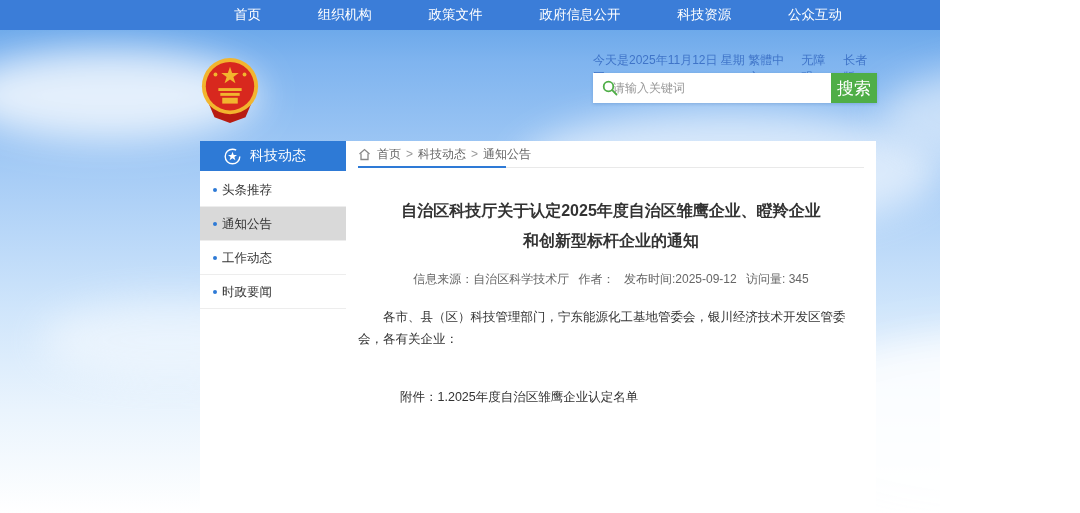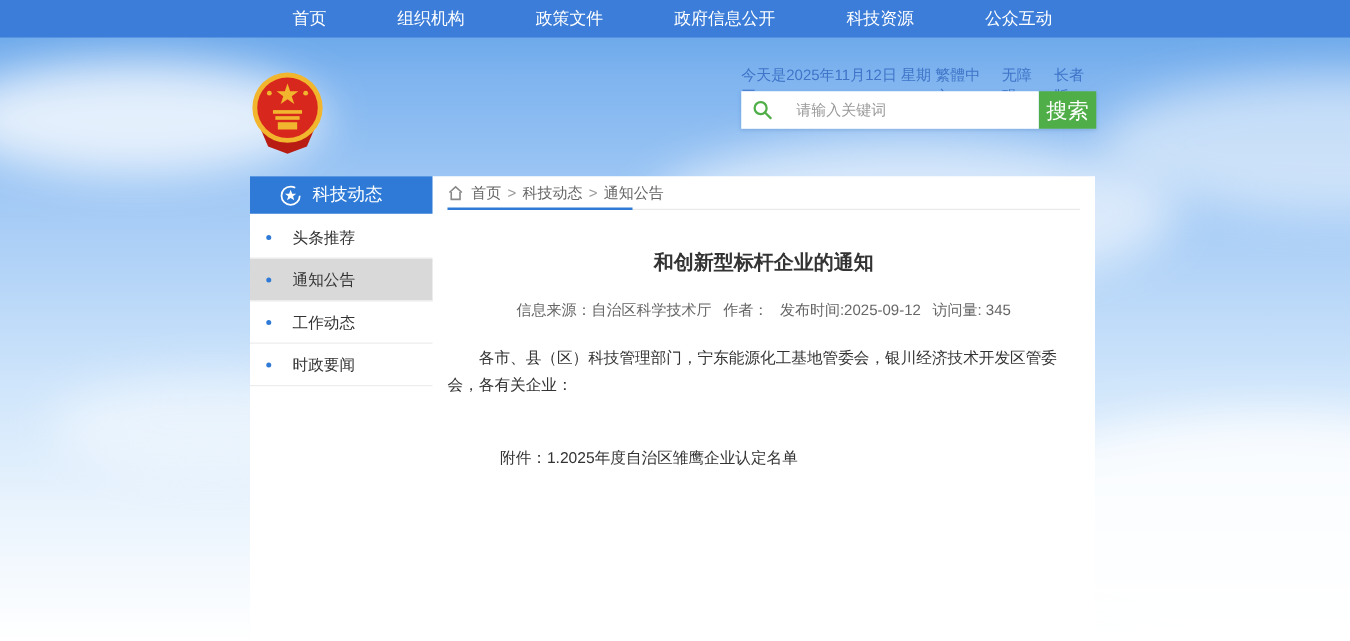--- a/index.html
+++ b/index.html
@@ -1,18 +1,18 @@
 <!DOCTYPE html>
 <html><head>
 <meta charset="utf-8">
 <style>
   * { margin:0; padding:0; box-sizing:border-box; }
   body { font-family:"Liberation Sans", sans-serif; }
   .page {
-    position:relative; width:1080px; height:513px; overflow:hidden;
+    position:relative; width:940px; height:513px; overflow:hidden;
     background:linear-gradient(180deg,#5d9fe6 0%,#7fb4ef 12%,#a8cdf6 35%,#cfe5fb 60%,#eaf4fd 80%,#ffffff 100%);
   }
   .cloud { position:absolute; border-radius:50%; filter:blur(18px); background:rgba(255,255,255,.85); }
   .cloud.c1 { width:300px; height:90px; left:-40px; top:50px; opacity:.9; }
   .cloud.c2 { width:420px; height:120px; left:520px; top:110px; opacity:.7; }
   .cloud.c3 { width:520px; height:200px; left:760px; top:330px; opacity:.95; }
   .cloud.c4 { width:260px; height:80px; left:40px; top:300px; opacity:.55; }
   .cloud.c5 { width:380px; height:110px; left:880px; top:60px; opacity:.6; }
 
   
@@ -25,33 +25,33 @@
   .site-title { position:absolute; left:270px; top:69px; font-size:25px; font-weight:bold; color:#fff; letter-spacing:2px; text-shadow:1px 2px 3px rgba(23,84,160,.65); z-index:4; white-space:nowrap; }
   .site-subtitle { position:absolute; left:272px; top:103px; font-size:11px; color:#fff; letter-spacing:1.2px; word-spacing:6px; text-shadow:1px 1px 2px rgba(23,84,160,.5); z-index:4; white-space:nowrap; }
 
   .topbar-meta { position:absolute; left:593px; top:52px; width:284px; display:flex; justify-content:space-between; align-items:center; font-size:12px; z-index:4; }
   .date-text { color:#3f74c8; }
   .quick-links { display:flex; gap:8px; }
   .quick-link { color:#3f74c8; cursor:pointer; }
 
   .searchbar { position:absolute; left:593px; top:73px; width:284px; height:30px; display:flex; z-index:4; box-shadow:0 1px 3px rgba(40,90,160,.25); }
   .search-input-wrap { position:relative; flex:1; background:#fff; }
-  .search-input { width:100%; height:100%; border:none; outline:none; padding-left:44px; font-size:12px; color:#333; font-family:"Liberation Sans", sans-serif; }
+  .search-input { width:100%; height:100%; border:none; outline:none; padding-left:20px; font-size:12px; color:#333; font-family:"Liberation Sans", sans-serif; }
   .search-input::placeholder { color:#999; }
   .search-icon { position:absolute; left:9px; top:7px; width:16px; height:16px; }
   .search-btn { width:46px; height:30px; border:none; background:#4fae47; color:#fff; font-size:17px; cursor:pointer; font-family:"Liberation Sans", sans-serif; }
 
   
   .content { position:absolute; left:200px; top:141px; width:676px; height:372px; background:#fff; display:flex; z-index:3; }
 
   .sidebar { width:146px; flex-shrink:0; }
   .sidebar-header { height:30px; background:#2e7ad6; color:#fff; display:flex; align-items:center; gap:9px; padding-left:24px; font-size:14px; }
   .sidebar-star-icon { width:17px; height:17px; flex-shrink:0; }
   .menu { margin-top:2px; }
-  .menu-item { position:relative; height:34px; line-height:34px; padding-left:34px; font-size:12.5px; color:#333; border-bottom:1px solid #ededed; cursor:pointer; }
+  .menu-item { position:relative; height:34px; line-height:34px; padding-left:22px; font-size:12.5px; color:#333; border-bottom:1px solid #ededed; cursor:pointer; }
   .menu-item::before { content:''; position:absolute; left:13px; top:15px; width:4px; height:4px; border-radius:50%; background:#2e7ad6; }
   .menu-item.active { background:#d9d9d9; }
 
   .main { flex:1; padding:0 12px; }
   .breadcrumb { position:relative; height:27px; display:flex; align-items:center; gap:5px; font-size:12px; color:#666; border-bottom:1px solid #e9e9e9; }
   .breadcrumb::after { content:''; position:absolute; left:0; bottom:-1px; width:148px; height:2px; background:#2e7ad6; }
   .crumb { color:#666; cursor:pointer; }
   .crumb-sep { color:#999; }
   .home-icon { width:13px; height:13px; margin-right:1px; }
 
@@ -145,20 +145,21 @@
           <path d="M3 5.5 V11.5 H10 V5.5" fill="none" stroke="#888" stroke-width="1.3"></path>
         </svg>
         <span class="crumb">首页</span>
         <span class="crumb-sep">&gt;</span>
         <span class="crumb">科技动态</span>
         <span class="crumb-sep">&gt;</span>
         <span class="crumb">通知公告</span>
       </div>
 
       <div class="article-title">
+        <div>自治区科技厅关于认定2025年度自治区雏鹰企业、瞪羚企业</div>
         <div>和创新型标杆企业的通知</div>
       </div>
 
       <div class="article-meta">
         <span>信息来源：自治区科学技术厅</span>
         <span>作者：</span>
         <span>发布时间:2025-09-12</span>
         <span>访问量: 345</span>
       </div>
 

